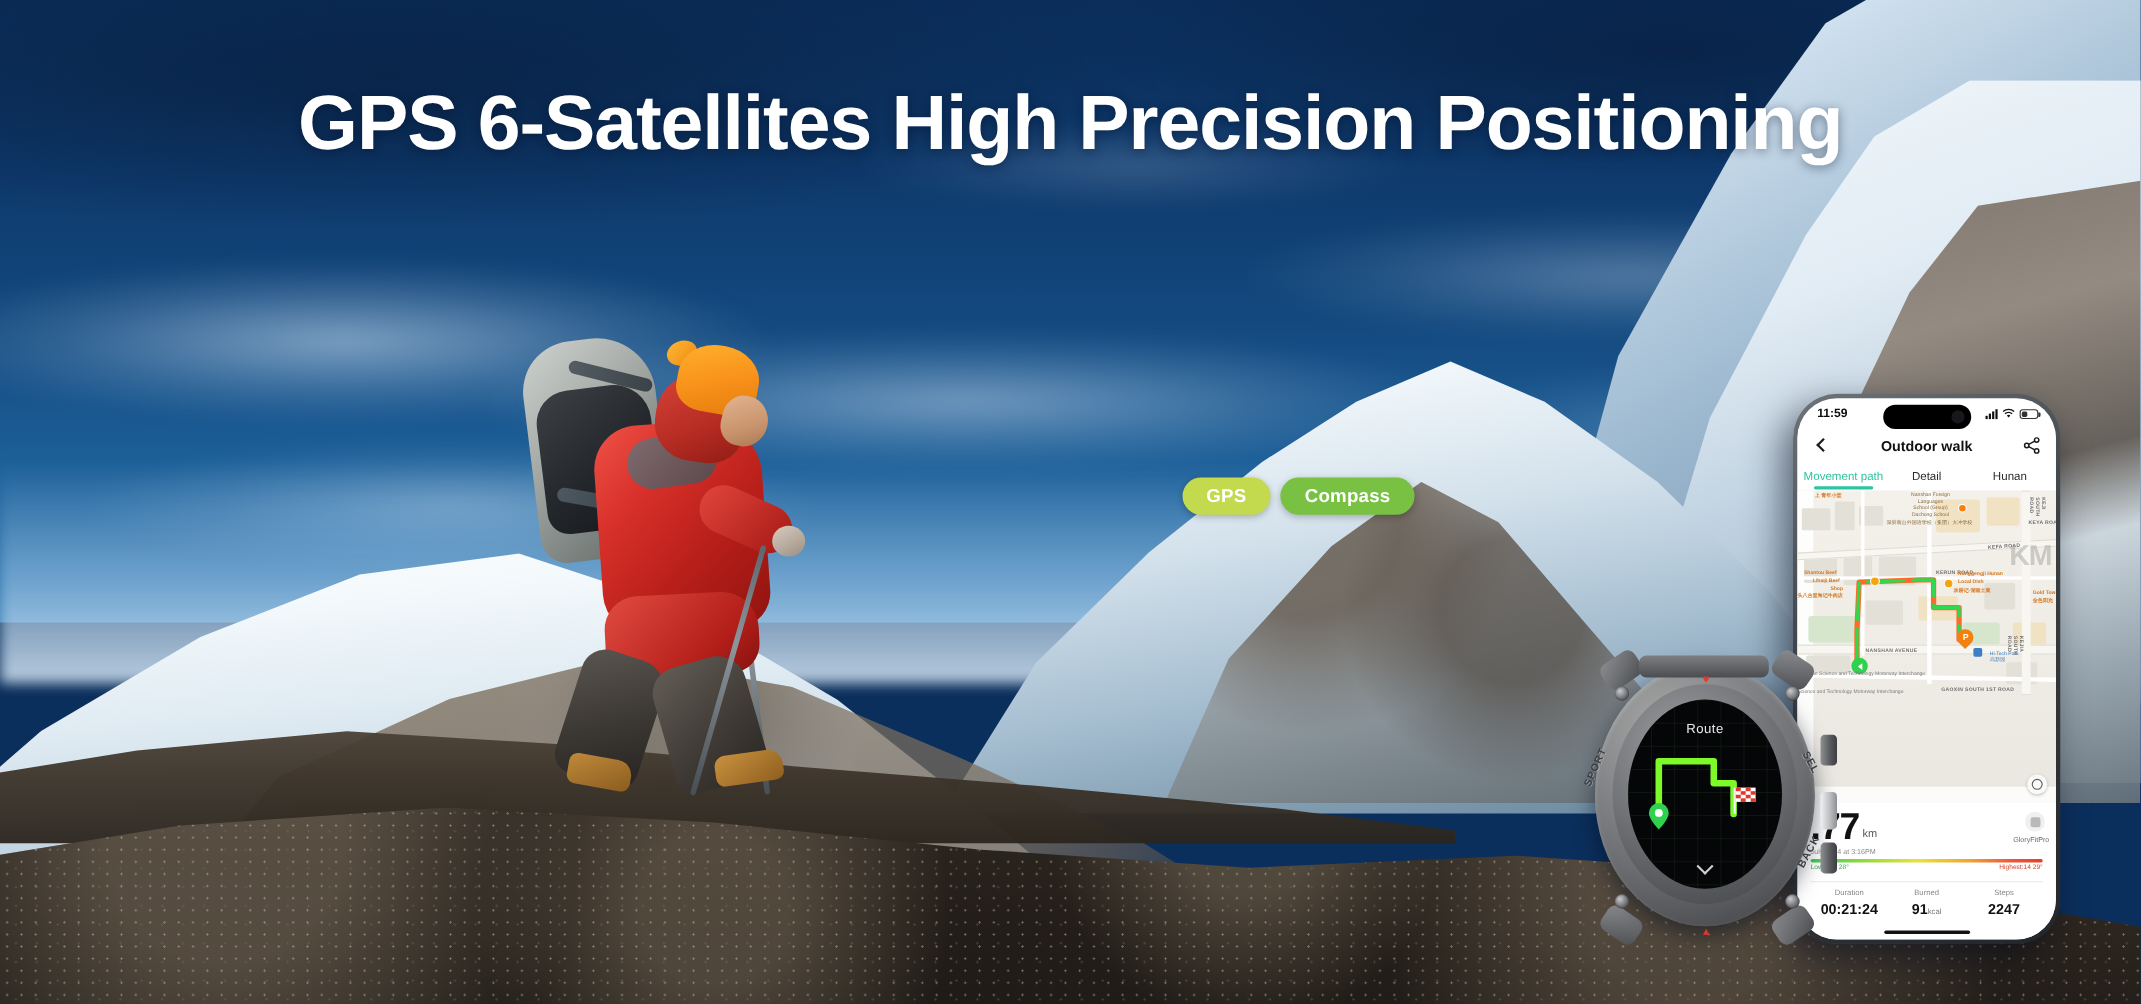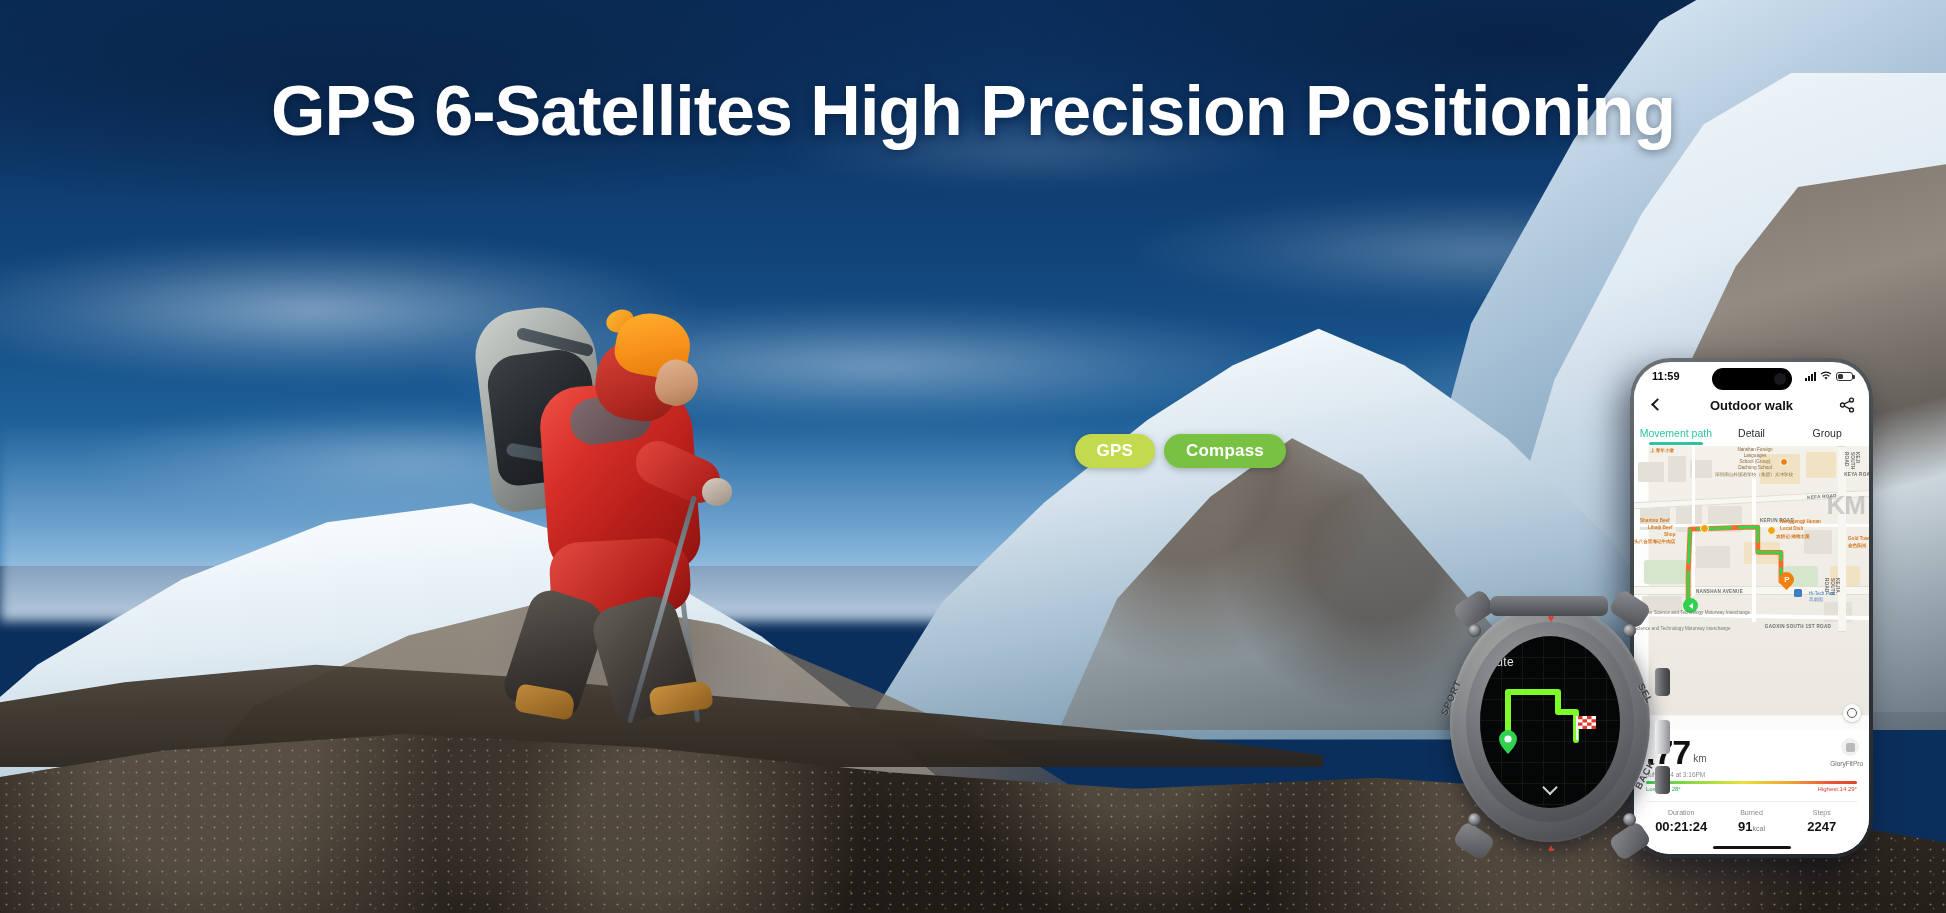--- a/index.html
+++ b/index.html
@@ -358,21 +358,21 @@
     position:absolute; left:52px; top:42px; width:140px; height:172px; border-radius:50%;
     background:#050607; overflow:hidden;
   }
   #grid-lines { position:absolute; inset:0; opacity:.5;
     background-image:
       linear-gradient(#1c2b1a 1px, transparent 1px),
       linear-gradient(90deg,#1c2b1a 1px, transparent 1px);
     background-size:21px 21px;
   }
   #watch-title {
-    position:absolute; left:0; right:0; top:19px; text-align:left;
+    position:absolute; left:0; right:0; top:19px; text-align:center;
     color:#e8e8e8; font-size:12px; letter-spacing:.4px;
   }
   #watch-route-svg { position:absolute; inset:0; }
   #watch-chev {
     position:absolute; left:50%; bottom:14px; transform:translateX(-50%);
     width:13px; height:13px;
   }
   #watch-chev::before {
     content:""; position:absolute; left:1px; top:1px; width:9px; height:9px;
     border-right:2px solid #cfcfcf; border-bottom:2px solid #cfcfcf; transform:rotate(45deg);
@@ -509,21 +509,21 @@
         <circle cx="15" cy="4.5" r="2.2" fill="none" stroke="#1b1b1b" stroke-width="1.5"></circle>
         <circle cx="5" cy="10" r="2.2" fill="none" stroke="#1b1b1b" stroke-width="1.5"></circle>
         <circle cx="15" cy="15.5" r="2.2" fill="none" stroke="#1b1b1b" stroke-width="1.5"></circle>
         <path d="M7 8.9 13 5.6M7 11.1 13 14.4" stroke="#1b1b1b" stroke-width="1.5"></path>
       </svg>
     </div>
 
     <div id="tab-bar">
       <div class="tab active">Movement path</div>
       <div class="tab">Detail</div>
-      <div class="tab">Group</div>
+      <div class="tab">Hunan</div>
     </div>
 
     <div id="map">
       <div id="map-base"></div>
 
       <div class="map-block" style="left:4px;  top:16px; width:26px; height:20px;"></div>
       <div class="map-block" style="left:34px; top:10px; width:18px; height:26px;"></div>
       <div class="map-block" style="left:56px; top:14px; width:22px; height:18px;"></div>
       <div class="map-tan" style="left:126px;top:8px;  width:40px; height:30px;"></div>
       <div class="map-tan" style="left:172px;top:6px;  width:30px; height:26px;"></div>

